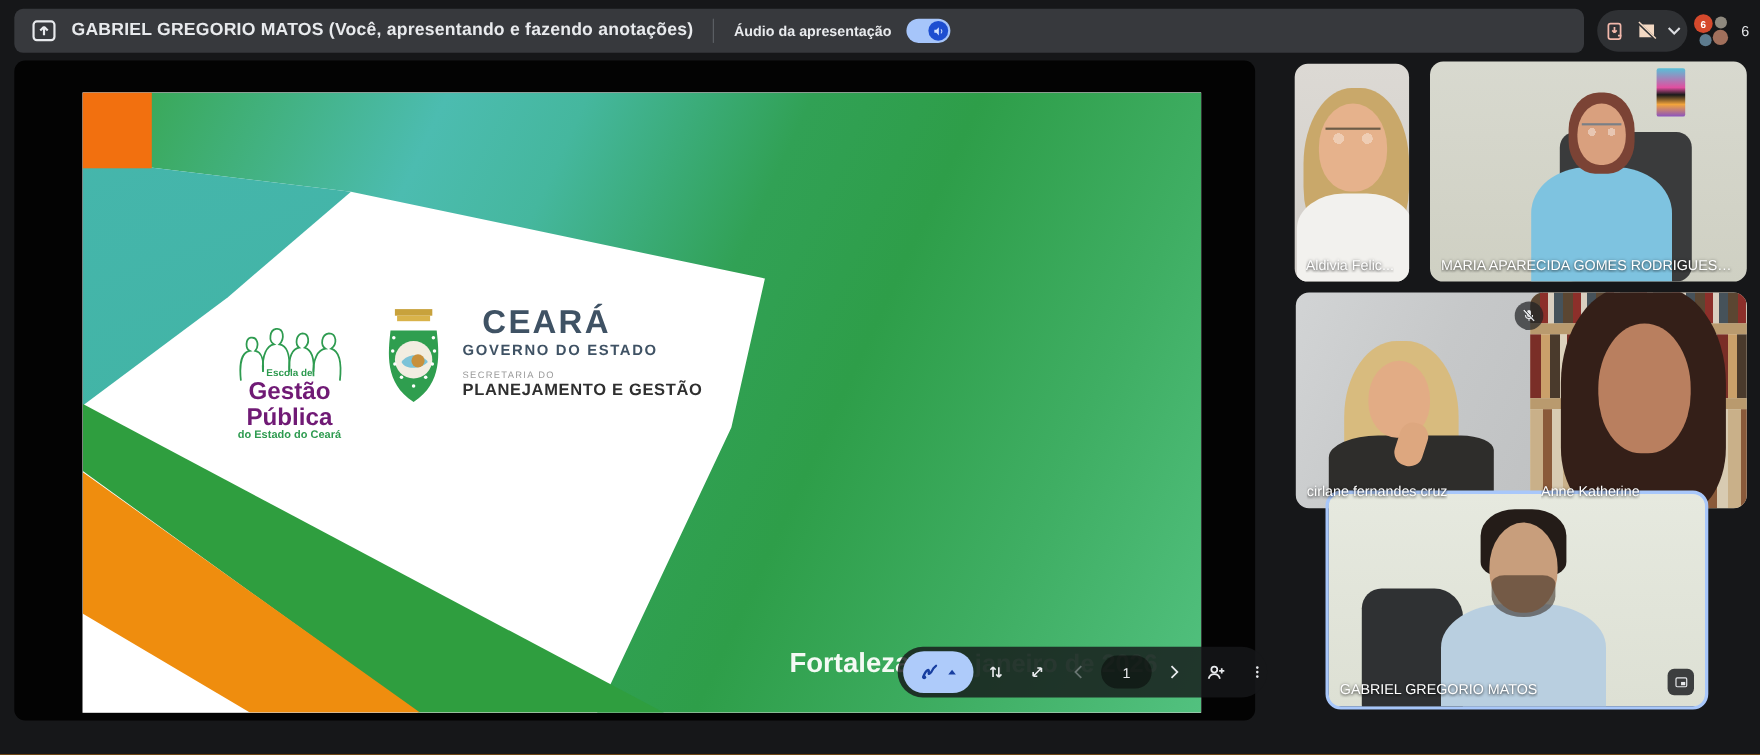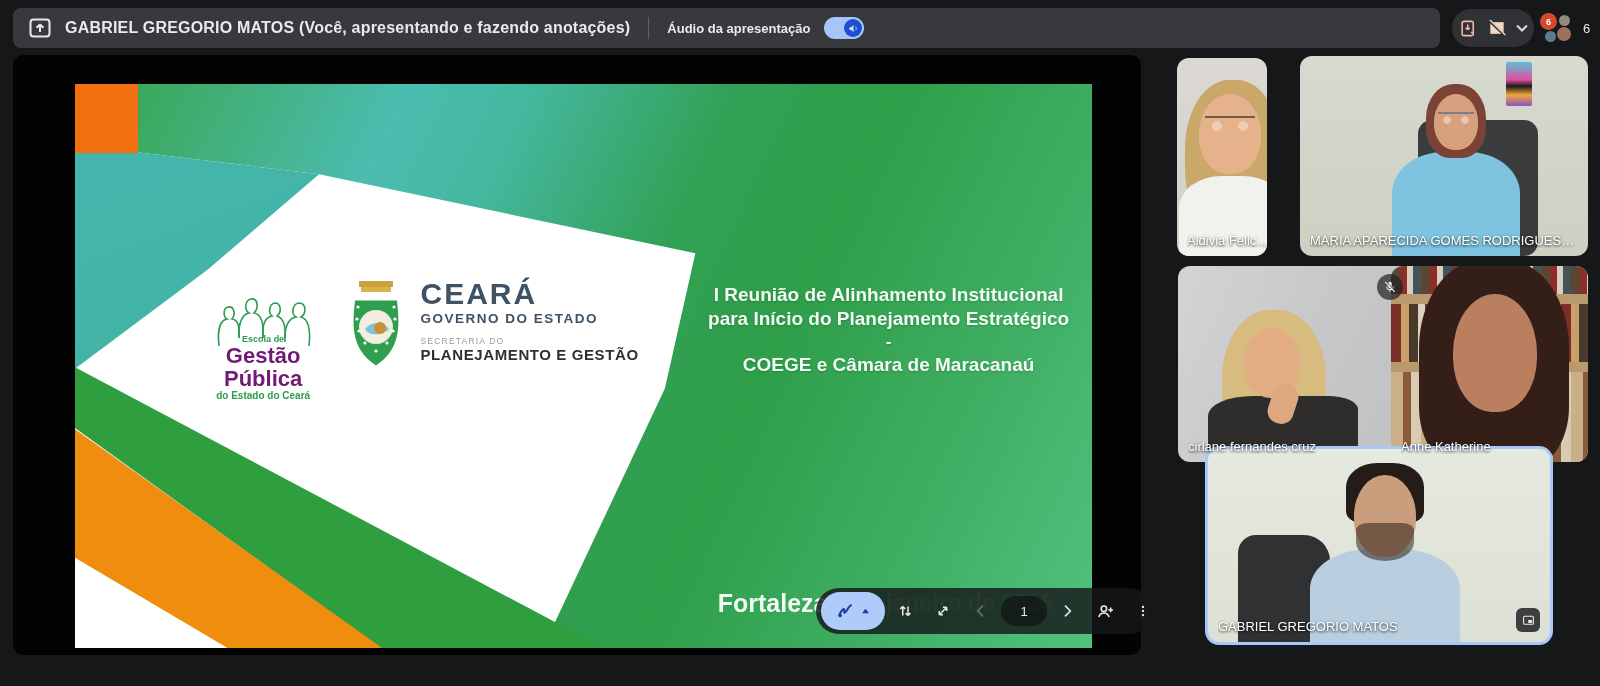--- a/index.html
+++ b/index.html
@@ -75,21 +75,21 @@
     inset:0; background:#ef8d0e;
     clip-path:polygon(0 61.2%, 0 84%, 15% 100%, 30.2% 100%);
   }
 
   
   .logo-escola { left:12%; top:36.5%; width:13%; text-align:center; }
   .logo-escola .l1 { font-size:9px; font-weight:700; color:#2e9b50; margin-top:-14px; }
   .logo-escola .l2 { font-size:22px; font-weight:700; color:#701a75; line-height:1.05; }
   .logo-escola .l3 { font-size:10px; font-weight:700; color:#2e9b50; }
   .logo-ceara { left:26.5%; top:34.5%; display:flex; align-items:flex-start; gap:14px; }
-  .ceara-text .name { font-size:30px; font-weight:800; letter-spacing:2px; color:#3f5264; line-height:1; }
+  .ceara-text .name { font-size:30px; font-weight:800; letter-spacing:2px; color:#3f5264; line-height:1;margin-left:18px; }
   .ceara-text .gov { font-size:13.5px; font-weight:700; letter-spacing:1.5px; color:#3f5264; margin-top:2px; }
   .ceara-text .sec1 { font-size:8.5px; letter-spacing:1.2px; color:#9a9a9a; margin-top:10px; }
   .ceara-text .sec2 { font-size:15px; font-weight:700; letter-spacing:.6px; color:#2f2f2f; margin-top:0; }
 
   
   .slide-title {
     left:61%; top:35.2%; width:38%; text-align:center;
     color:#f4faf4; font-weight:700; font-size:19px; line-height:24px;
     text-shadow:0 1px 2px rgba(0,60,20,.25);
   }
@@ -127,21 +127,21 @@
   .tile * { position:absolute; }
   .mic-off {
     right:8px; top:8px; width:26px; height:26px; border-radius:50%;
     background:rgba(32,33,36,.7); display:flex; align-items:center; justify-content:center; z-index:3;
   }
   .pip-badge {
     right:10px; bottom:10px; width:24px; height:24px; border-radius:6px;
     background:rgba(32,33,36,.85); display:flex; align-items:center; justify-content:center; z-index:3;
   }
 
-  .tile-aldivia { left:1177px; top:58px; width:90px; height:198px; background:linear-gradient(180deg,#dcd9d4,#d2cec9); }
+  .tile-aldivia { left:1177px; top:58px; width:104px; height:198px; background:linear-gradient(180deg,#dcd9d4,#d2cec9); }
   .tile-maria   { left:1300px; top:56px; width:288px; height:200px; background:linear-gradient(180deg,#d8d9cf,#cfd0c3); }
   .tile-cirlane { left:1178px; top:266px; width:233px; height:196px;
                   background:linear-gradient(115deg,#d2d4d5 0%,#c6c8c9 50%,#bfc1c2 100%); }
   .tile-anne    { left:1391px; top:266px; width:197px; height:196px; background:#e3dac8; }
   .tile-gabriel { left:1205px; top:446px; width:348px; height:199px; background:linear-gradient(180deg,#e6e9df,#dde0d4);
                   border:3px solid #a8c7fa; border-radius:14px; }
 
   
   .hair { border-radius:46% 46% 40% 40%; }
   .face { border-radius:50% 50% 46% 46%; }
@@ -284,26 +284,20 @@
         </g>
       </svg>
       <div class="ceara-text">
         <div class="name">CEARÁ</div>
         <div class="gov">GOVERNO DO ESTADO</div>
         <div class="sec1">SECRETARIA DO</div>
         <div class="sec2">PLANEJAMENTO E GESTÃO</div>
       </div>
     </div>
 
-    <div class="slide-title">
-      <div>I Reunião de Alinhamento Institucional</div>
-      <div>para Início do Planejamento Estratégico</div>
-      <div class="dash">-</div>
-      <div>COEGE e Câmara de Maracanaú</div>
-    </div>
 
     <div class="slide-footer">Fortaleza</div>
     <div class="footer-faint">de janeiro de 2026</div>
   </div>
 
   <div class="abs toolbar">
     <button class="annotate-pill">
       <svg width="20" height="20" viewBox="0 0 24 24">
         <path d="M4 17 C7 9 11 8 10 12 C9 16 12 14 15 8 L18 5" fill="none" stroke="#173ea0" stroke-width="2.4" stroke-linecap="round"></path>
         <circle cx="5" cy="17.5" r="2.2" fill="#173ea0"></circle>

